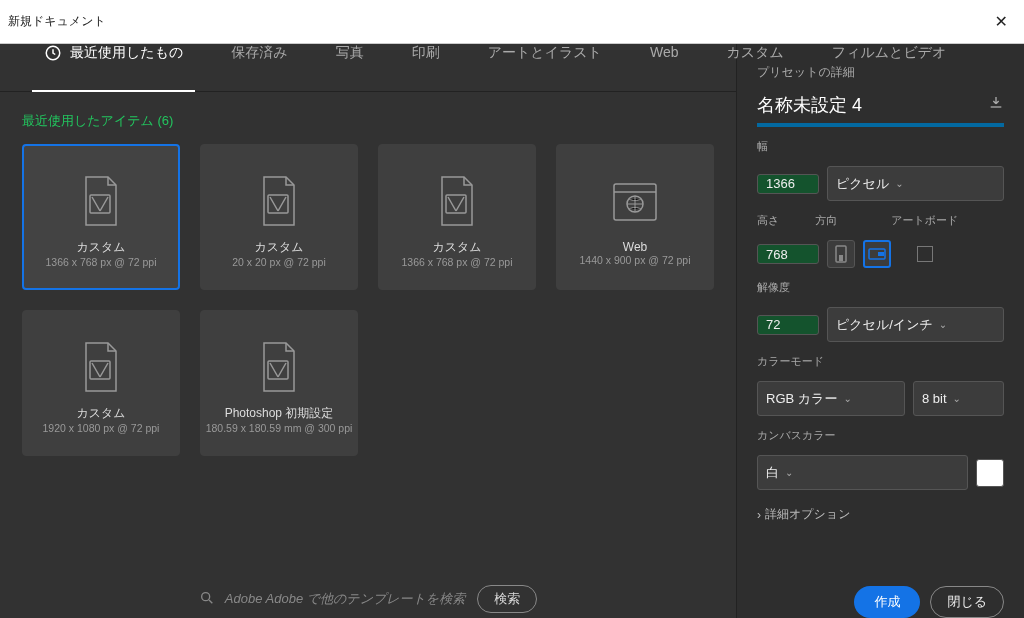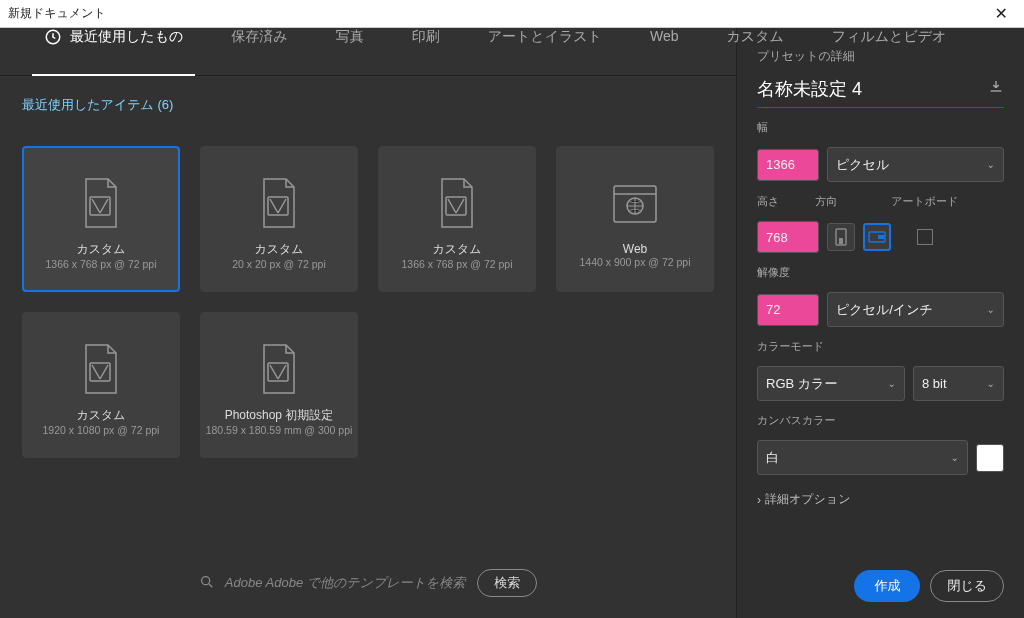--- a/index.html
+++ b/index.html
@@ -1,47 +1,47 @@
 <!DOCTYPE html>
 <html><head>
 <meta charset="utf-8">
 <style>
 * { box-sizing: border-box; margin: 0; padding: 0; }
 body { width: 1024px; height: 618px; font-family: "Meiryo", "Yu Gothic", sans-serif; background: #323232; color: #ddd; overflow: hidden; }
-.titlebar { height: 28px; background: #fff; color: #222; display: flex; align-items: center; padding: 0 8px; font-size: 12px; border-bottom: 1px solid #ccc; }
+.titlebar { height: 44px; background: #fff; color: #222; display: flex; align-items: center; padding: 0 8px; font-size: 12px; border-bottom: 1px solid #ccc; }
 .titlebar-close { margin-left: auto; font-size: 16px; padding: 0 8px; cursor: pointer; }
 .main { display: flex; height: 590px; }
 .left { width: 736px; background: #323232; display: flex; flex-direction: column; }
 .tabs { display: flex; align-items: center; height: 48px; padding: 0 20px; gap: 0; background: #323232; border-bottom: 1px solid #222; }
 .tab { display: flex; gap: 8px; padding: 0 24px; height: 48px; font-size: 14px; color: #aaa; cursor: pointer; position: relative; white-space: nowrap; }
 .tab.active { color: #fff; font-weight: 500; }
 .tab.active::after { content:""; position:absolute; bottom:0; left:12px; right:12px; height:2px; background:#fff; }
 .tab-sep { width:1px; height:20px; background:#555; }
 .items-wrap { padding: 20px 22px 8px 22px; flex:1; overflow:auto; }
-.items-head { font-size: 13px; color:#7dd3fc; margin-bottom: 32px; }
+.items-head { font-size: 13px; color:#22c55e; margin-bottom: 14px; }
 .grid { display:flex; flex-wrap:wrap; gap: 20px; }
 .card { width: 158px; height: 146px; background:#3f3f3f; border:1px solid #3f3f3f; border-radius:4px; display:flex; flex-direction:column; align-items:center; justify-content:center; cursor:pointer; padding-top:6px; }
 .card.selected { border:2px solid #1473e6; background:#434343; }
 .card-icon { width:46px; height:56px; margin-bottom:10px; display:flex; align-items:center; justify-content:center; }
 .card-title { font-size:12px; color:#ddd; }
 .card-sub { font-size:10.5px; color:#999; margin-top:0; text-align:center; }
 .search-row { height: 70px; display:flex; align-items:center; justify-content:center; gap:12px; }
 .search-box { display:flex; align-items:center; gap:10px; color:#888; font-size:13px; }
 .search-btn { border:1px solid #888; border-radius:14px; padding:4px 16px; font-size:13px; color:#ddd; background:transparent; cursor:pointer; }
 
 .right { width: 288px; background: #2e2e2e; border-left:1px solid #222; padding: 20px 20px 16px 20px; display:flex; flex-direction:column; gap:12px; }
 .r-head { font-size:12px; color:#aaa; }
-.r-name-row { display:flex; align-items:center; justify-content:space-between; border-bottom:1px solid #0369a1; padding-bottom:6px; }
+.r-name-row { display:flex; align-items:center; justify-content:space-between; border-bottom:4px solid #0369a1; padding-bottom:6px; }
 .r-name { font-size:18px; color:#fff; }
 .dl-icon { color:#aaa; cursor:pointer; }
 .field-label { font-size:11px; color:#aaa; }
 .row { display:flex; gap:8px; align-items:center; }
-.inp { background:#ec4899; border:1px solid #555; border-radius:3px; color:#eee; font-size:13px; height:32px; padding:0 8px; }
+.inp { background:#14532d; border:1px solid #555; border-radius:3px; color:#eee; font-size:13px; height:20px; padding:0 8px; }
 .inp-small { width:62px; }
-.sel { background:#3c3c3c; border:1px solid #555; border-radius:3px; color:#eee; font-size:13px; height:35px; padding:8px 8px; display:flex; align-items:center; justify-content:space-between; cursor:pointer; flex:1; }
+.sel { background:#3c3c3c; border:1px solid #555; border-radius:3px; color:#eee; font-size:13px; height:35px; padding:8px 8px; display:flex; align-items:center; cursor:pointer; flex:1; }
 .chev { font-size:10px; color:#aaa; margin-left:6px; }
 .icon-btn { width:28px; height:28px; background:#3c3c3c; border:1px solid #555; border-radius:3px; display:flex; align-items:center; justify-content:center; cursor:pointer; }
 .icon-btn.selected { border:2px solid #1473e6; }
 .checkbox { width:16px; height:16px; border:1px solid #777; background:transparent; cursor:pointer; }
 .swatch { width:28px; height:28px; background:#fff; border:1px solid #555; border-radius:3px; cursor:pointer; }
 .adv { font-size:12px; color:#bbb; cursor:pointer; display:flex; align-items:center; gap:4px; margin-top:4px; }
 .footer-btns { margin-top:auto; display:flex; justify-content:flex-end; gap:10px; padding-top:20px; }
 .btn-primary { background:#1473e6; color:#fff; border:none; border-radius:16px; padding:6px 20px; font-size:13px; cursor:pointer; }
 .btn-secondary { background:transparent; border:1px solid #888; color:#eee; border-radius:16px; padding:6px 16px; font-size:13px; cursor:pointer; }
 .orient-icon svg { display:block; }

